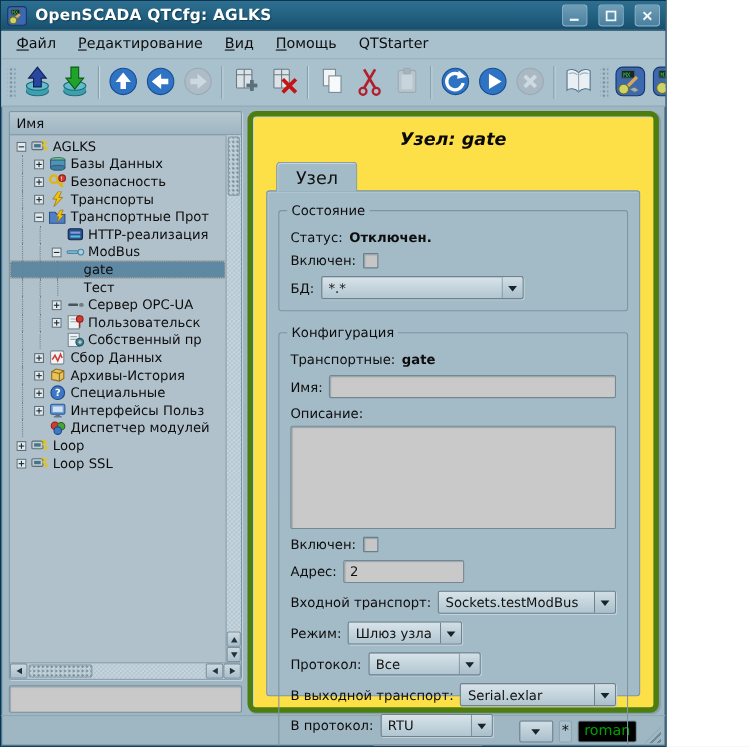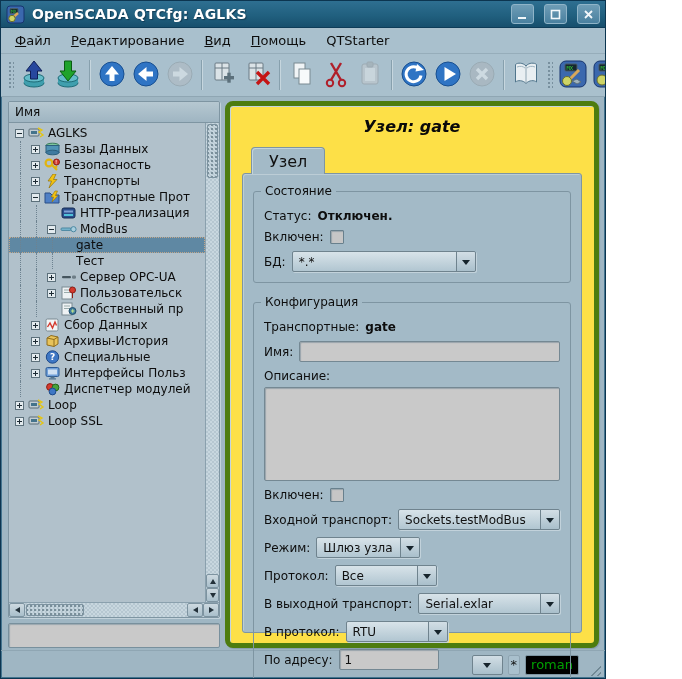--- a/index.html
+++ b/index.html
@@ -618,20 +618,24 @@
             <span class="flabel">Описание:</span>
           </div>
           <div class="frow" style="margin-top:4px">
             <textarea class="field" style=""></textarea>
           </div>
           <div class="frow">
             <span class="flabel">Включен:</span>
             <span class="checkbox"></span>
           </div>
           <div class="frow">
+            <span class="flabel">Адрес:</span>
+            <input class="field" style="width: 110px;" value="2">
+          </div>
+          <div class="frow">
             <span class="flabel">Входной транспорт:</span>
             <span class="combo grow">
               <span class="combo-text">Sockets.testModBus</span>
               <span class="combo-btn">
                   <span class="combo-arrow"></span>
                 </span>
             </span>
           </div>
           <div class="frow">
             <span class="flabel">Режим:</span>

